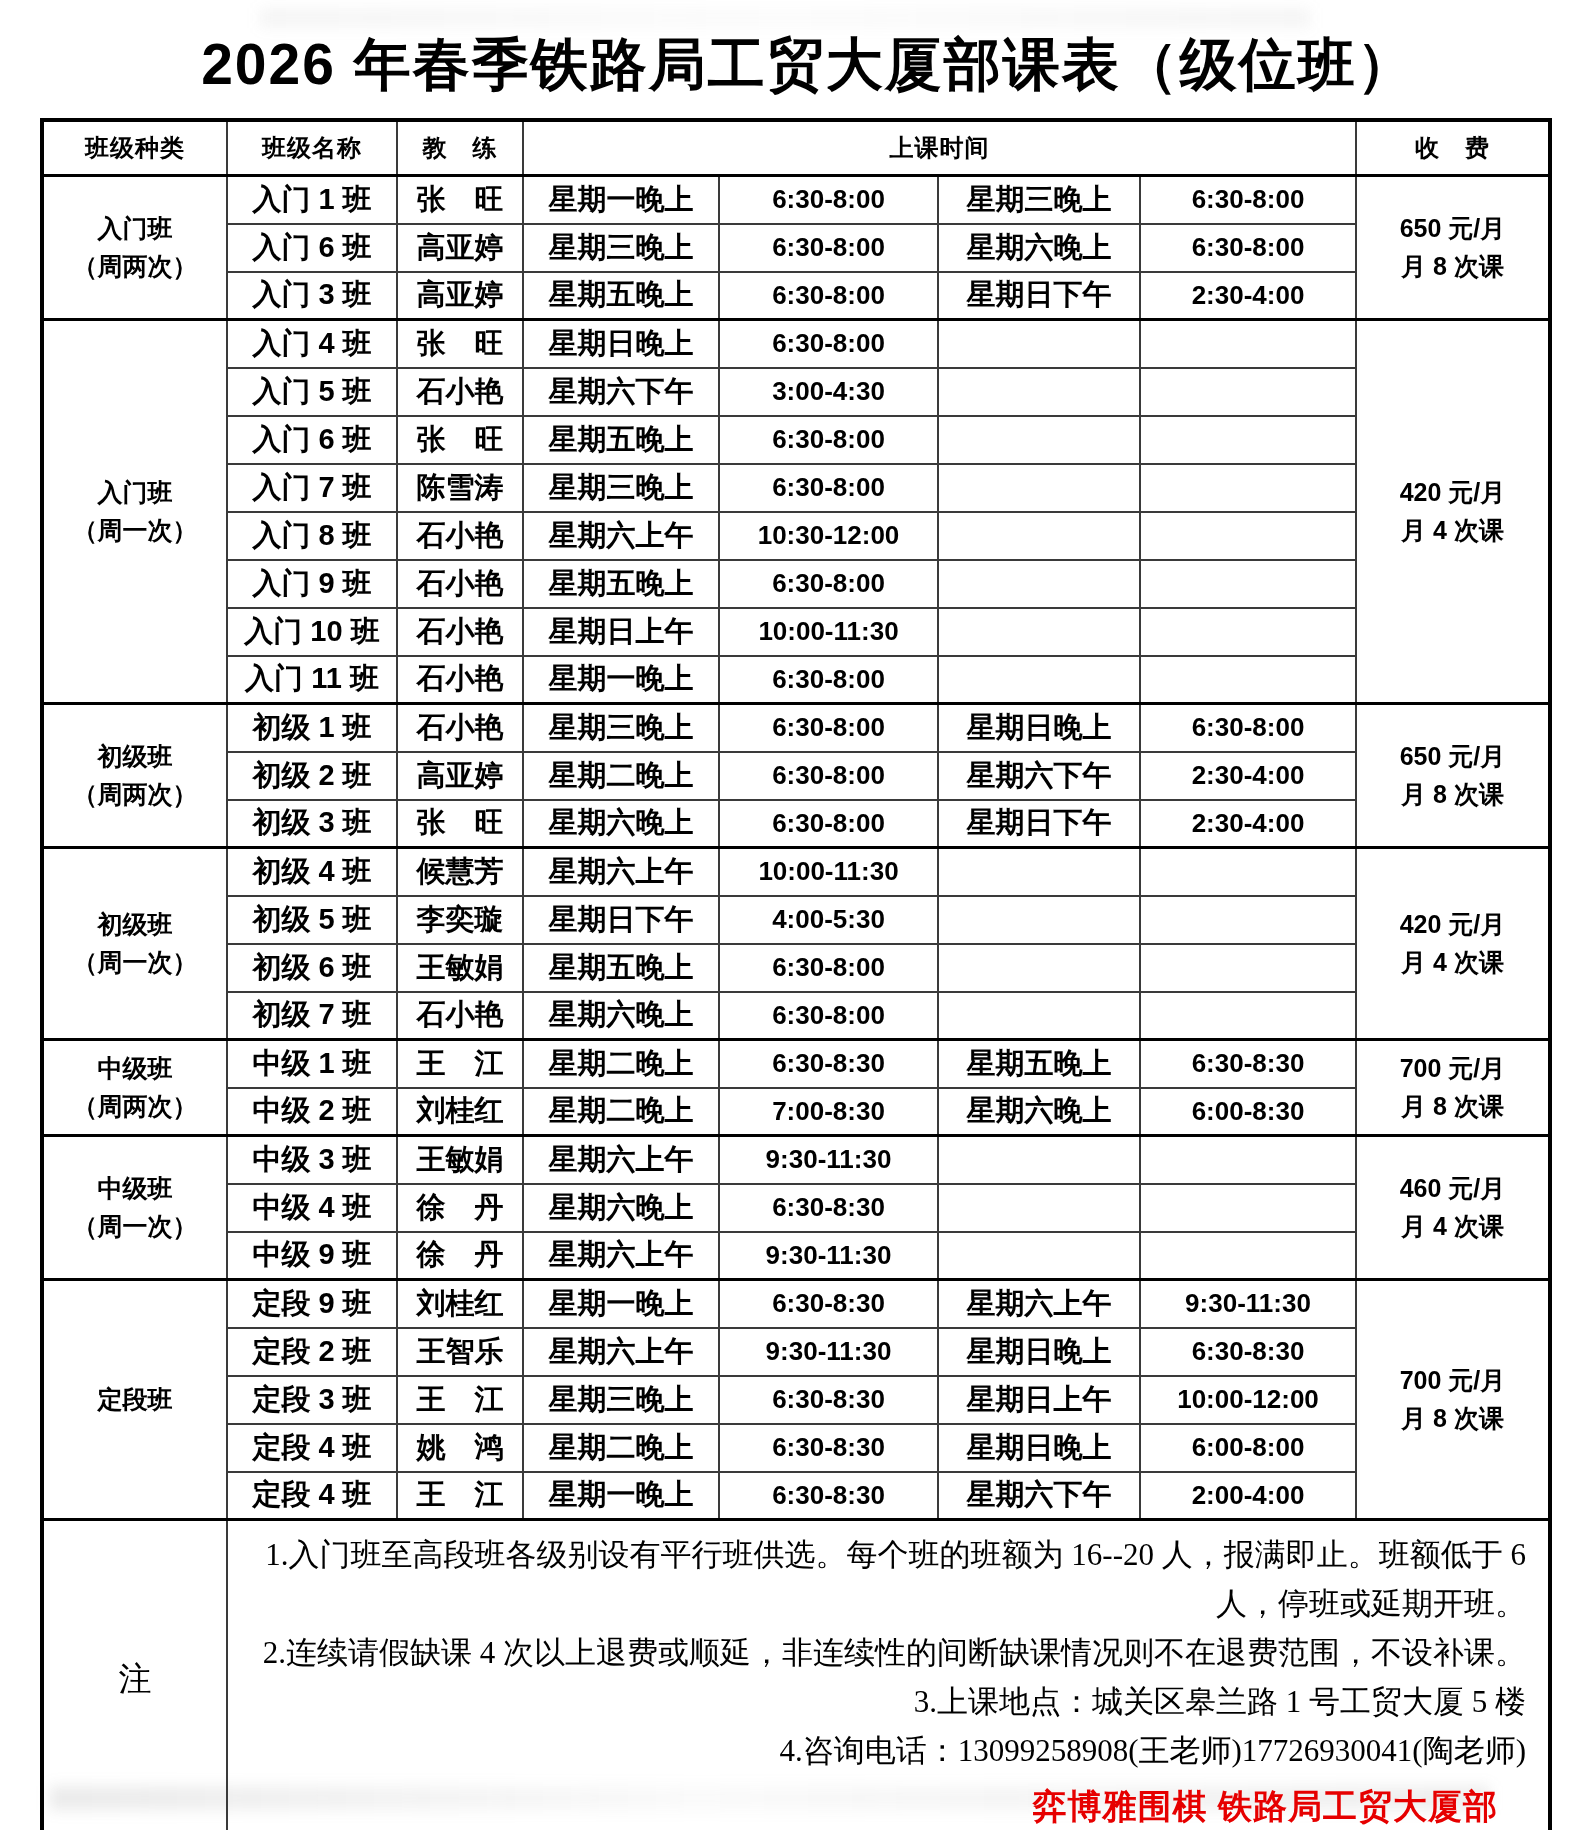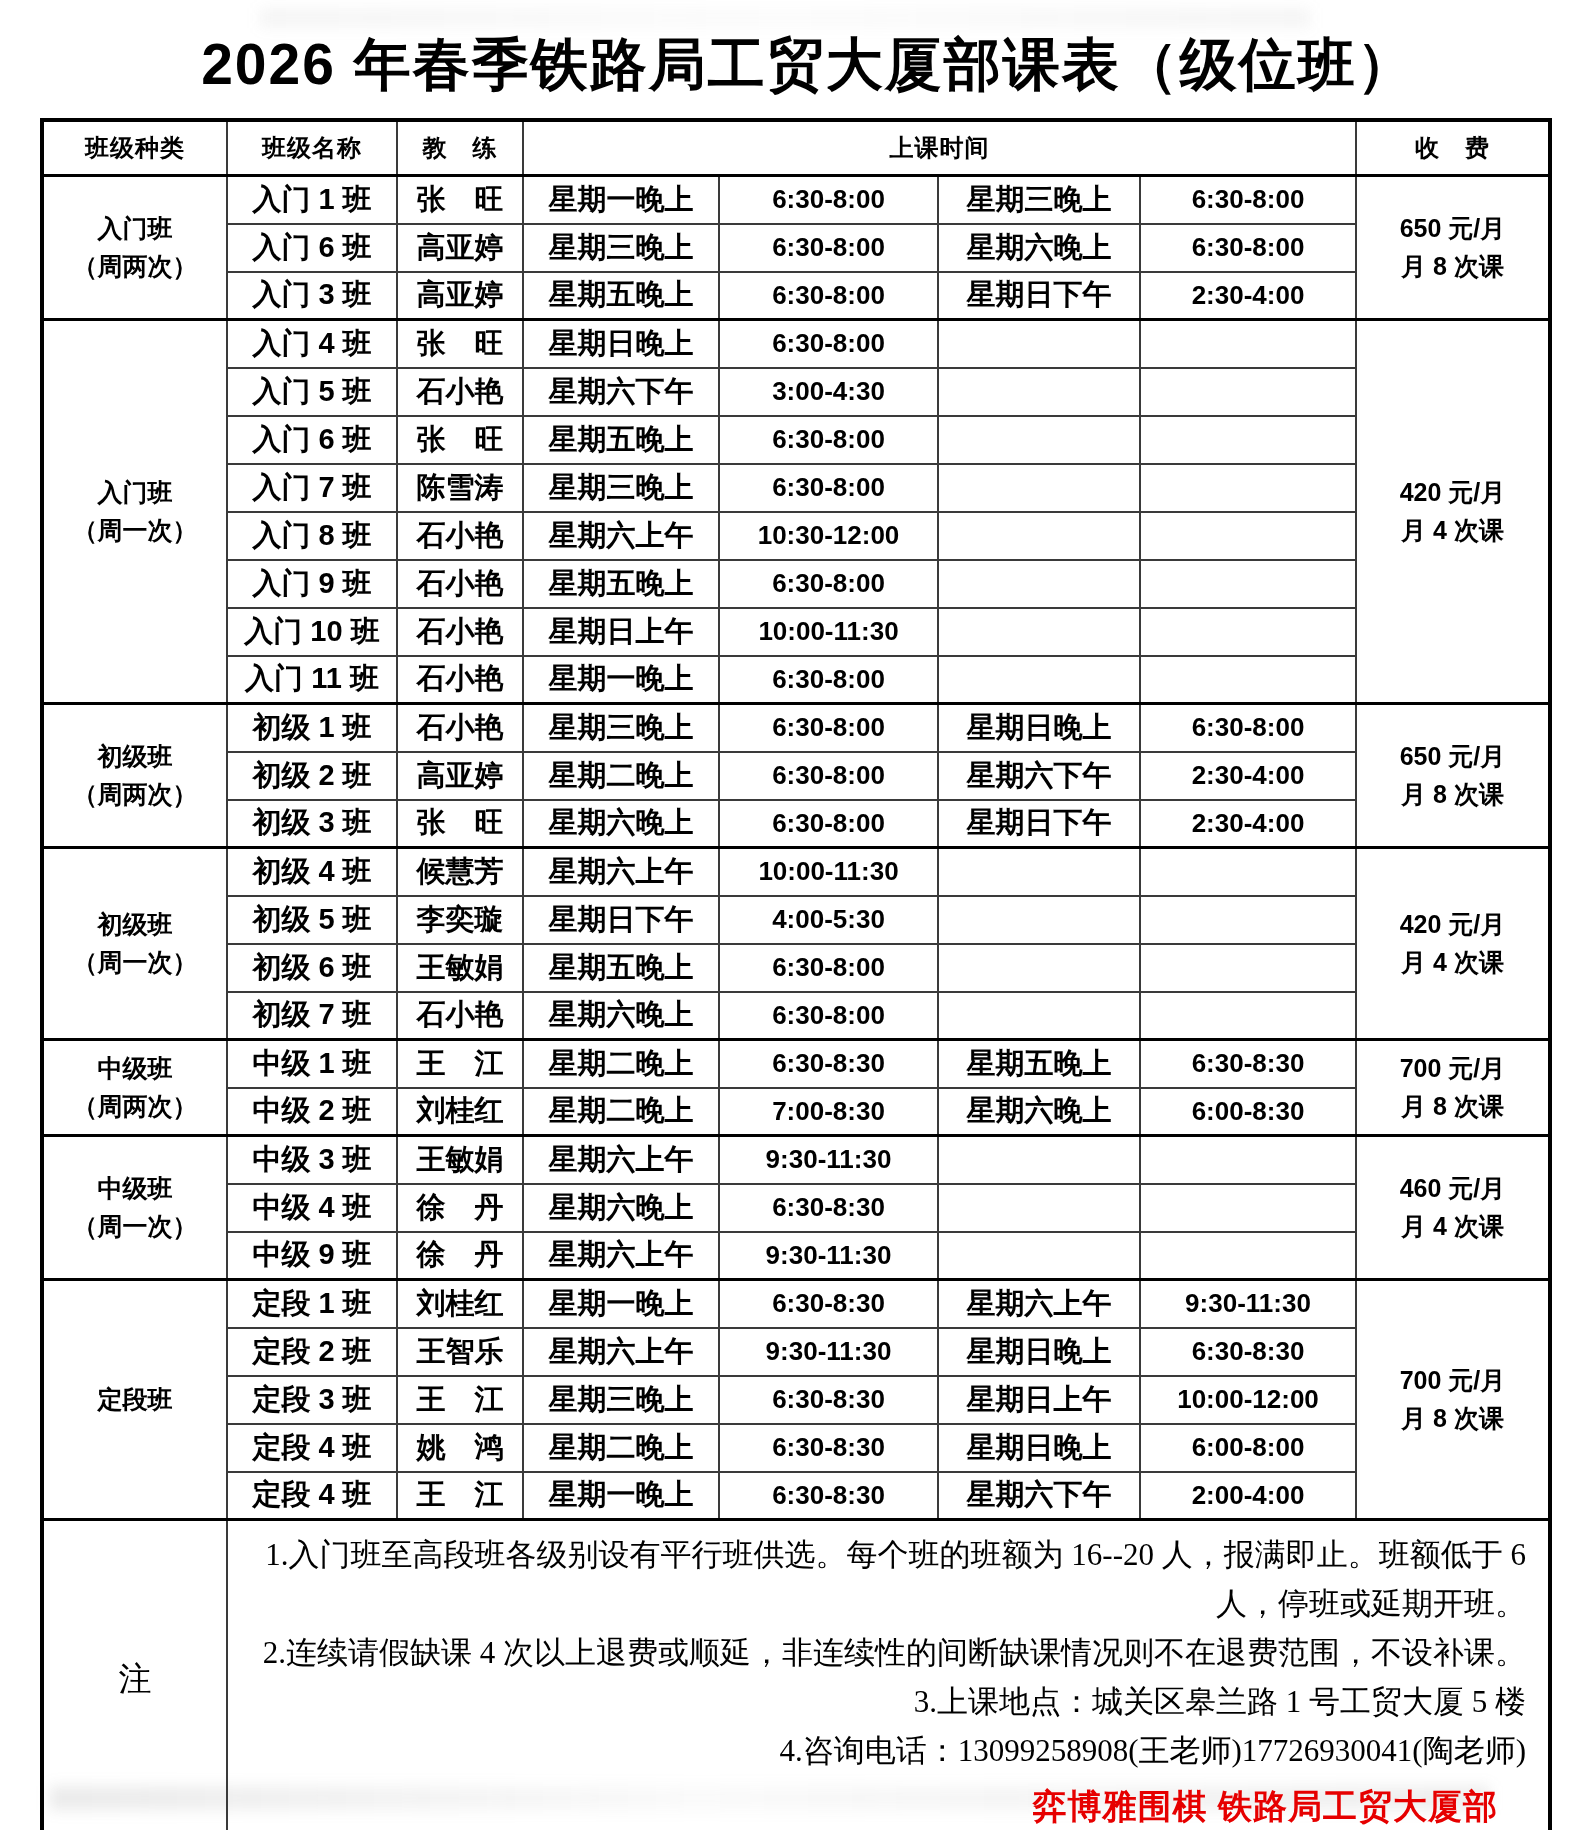--- a/index.html
+++ b/index.html
@@ -289,21 +289,21 @@
       <td>中级 9 班</td>
       <td>徐　丹</td>
       <td>星期六上午</td>
       <td class="time-cell">9:30-11:30</td>
       <td></td>
       <td class="time-cell"></td>
     </tr>
 
     <tr class="sec-start">
       <td class="type-cell" rowspan="5">定段班</td>
-      <td>定段 1 班</td>
+      <td>定段 9 班</td>
       <td>刘桂红</td>
       <td>星期一晚上</td>
       <td class="time-cell">6:30-8:30</td>
       <td>星期六上午</td>
       <td class="time-cell">9:30-11:30</td>
       <td class="fee-cell" rowspan="5">700 元/月
 月 8 次课</td>
     </tr>
     <tr>
       <td>定段 2 班</td>

